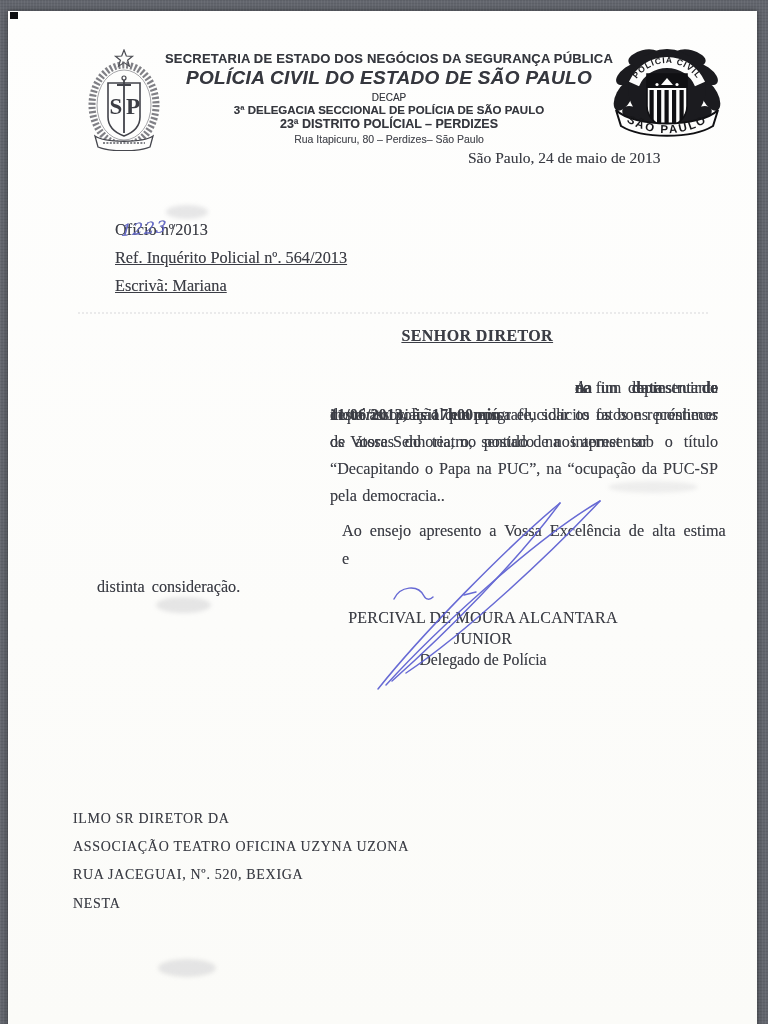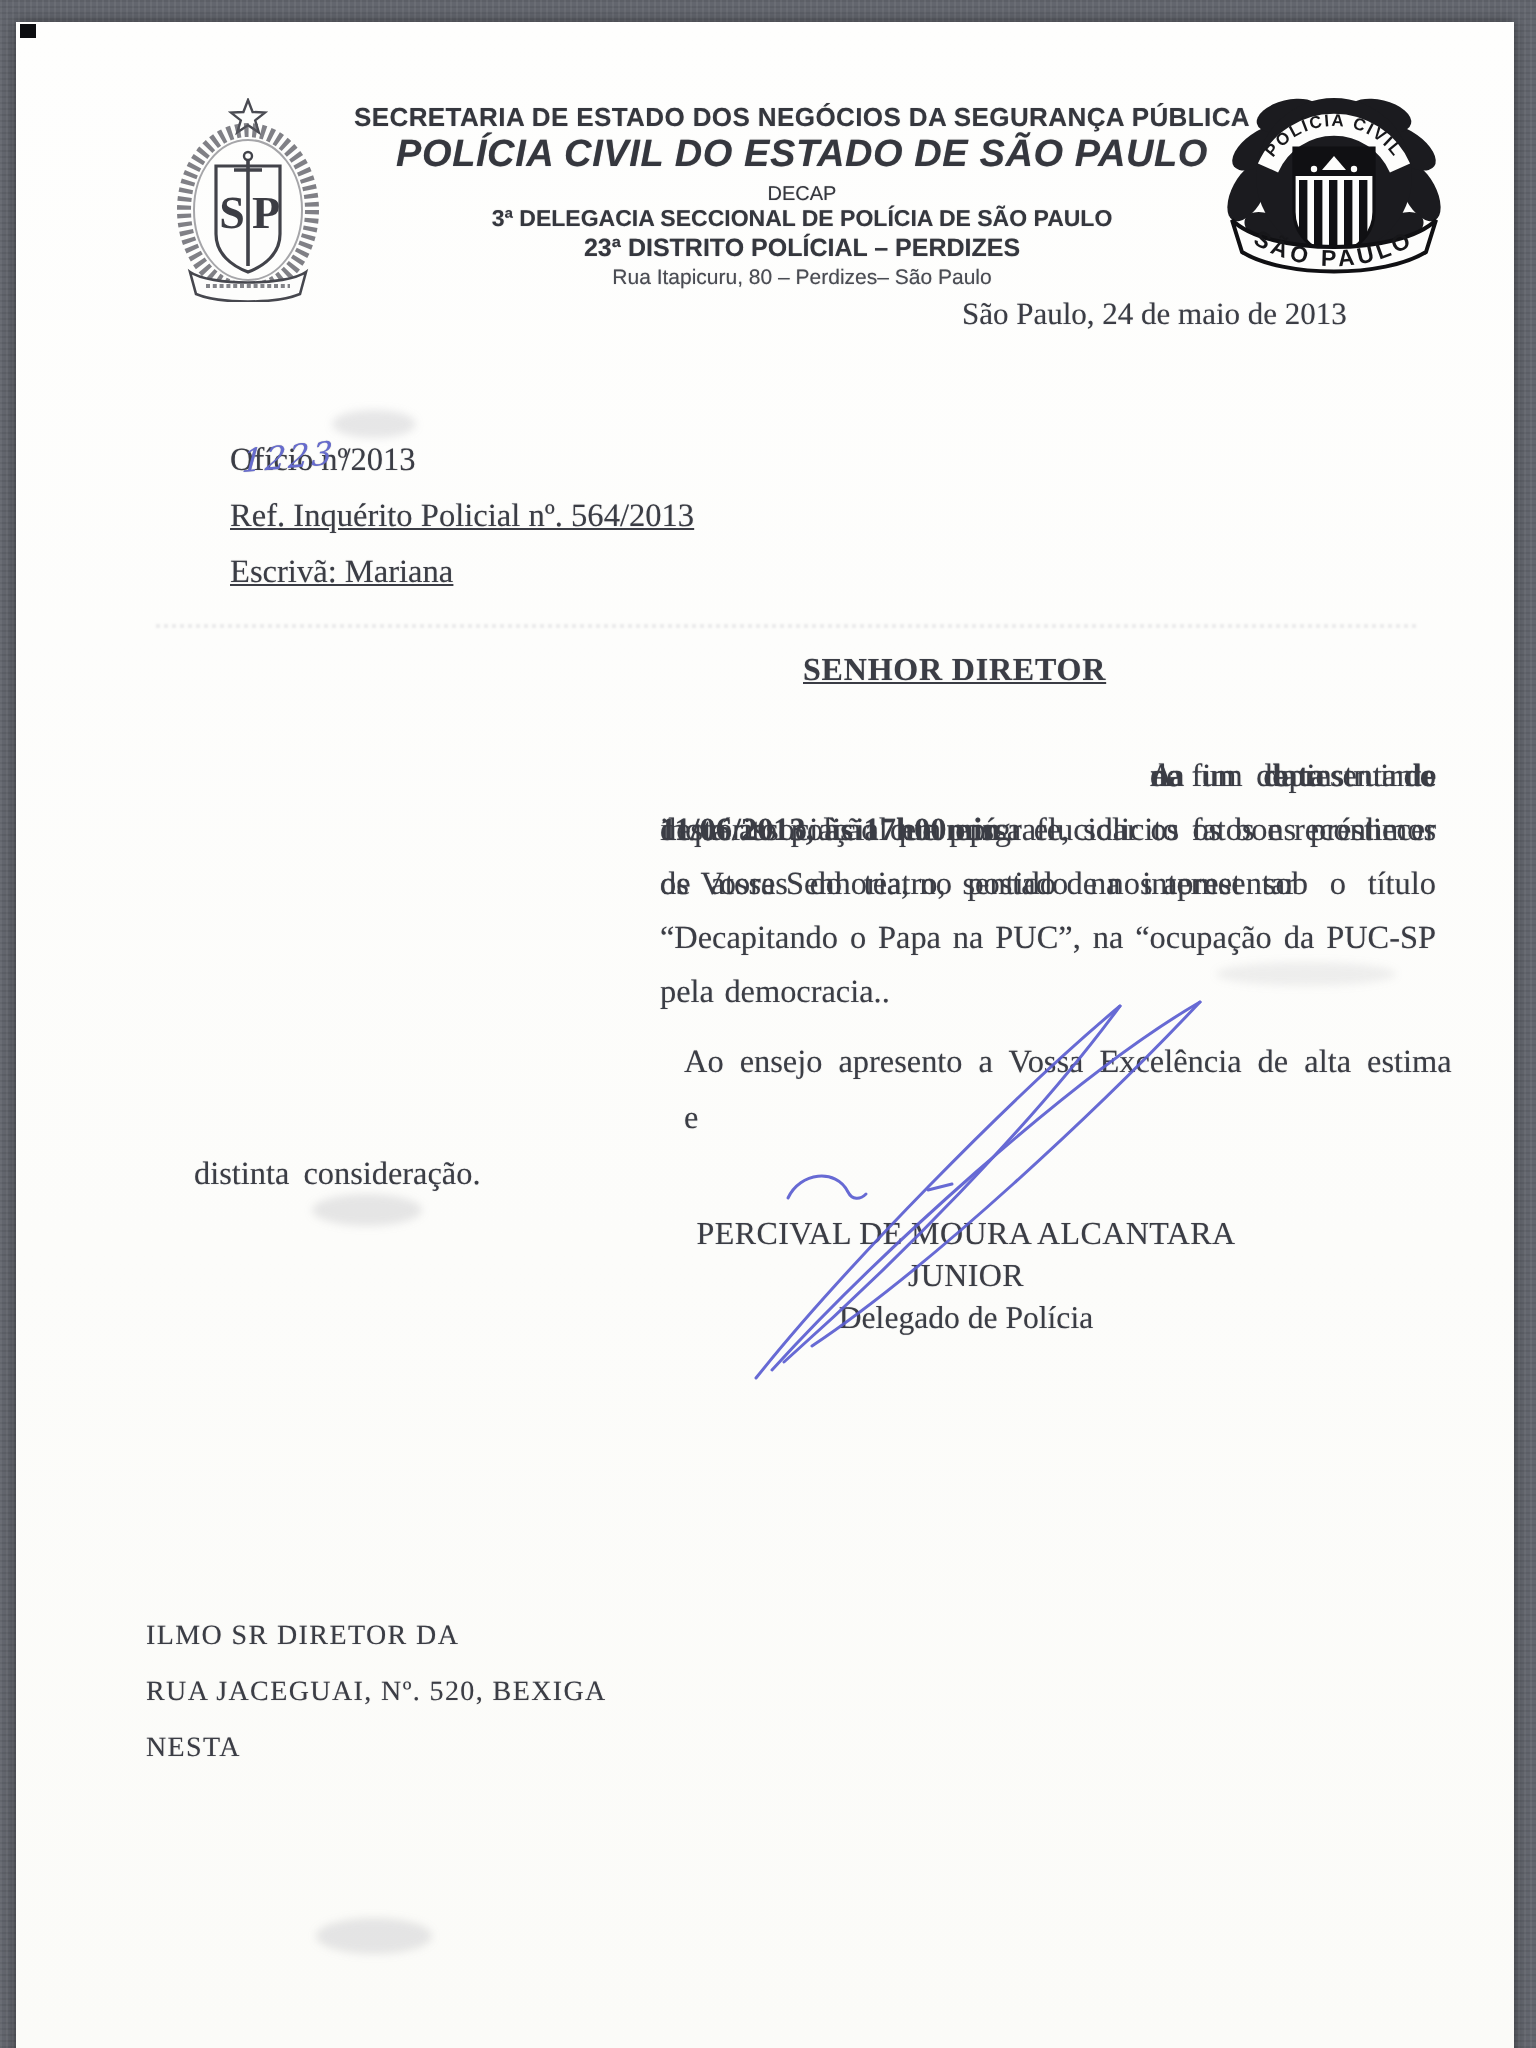--- a/index.html
+++ b/index.html
@@ -16,34 +16,34 @@
     position:absolute; left:8px; top:11px; width:749px; height:1020px;
     background:linear-gradient(180deg,#fefefd 0%, #fcfcfa 60%, #fbfbf8 100%);
     box-shadow:0 0 6px rgba(0,0,0,0.45);
     color:#3b3d45;
   }
   .paper * { position:absolute; }
   .txt { text-shadow:0 0 0.5px rgba(59,61,69,0.45); }
   .corner-mark { left:2px; top:1px; width:8px; height:7px; background:#0c0d10; }
 
   
-  .hdr-text { left:168px; top:40px; width:450px; text-align:center;
+  .hdr-text { left:156px; top:40px; width:450px; text-align:center;
     font-family:"Liberation Sans", sans-serif; color:#35373e; }
   .hdr-text > div { position:static; }
   .h1 { font-size:13px; font-weight:bold; letter-spacing:0.2px; }
   .h2 { font-size:19px; font-weight:bold; font-style:italic; margin-top:1px; letter-spacing:0.3px; }
   .h3 { font-size:10px; font-weight:normal; margin-top:3px; }
   .h4 { font-size:11.5px; font-weight:bold; margin-top:1px; }
   .h5 { font-size:12.5px; font-weight:bold; margin-top:1px; }
   .h6 { font-size:10.5px; margin-top:2px; color:#4a4c53; }
 
   .emblem-left { left:75px; top:38px; }
   .emblem-right { left:602px; top:29px; }
 
-  .date-line { left:473px; top:138px; font-size:15.5px; }
+  .date-line { left:460px; top:138px; font-size:15.5px; }
 
   .ref-block { left:107px; top:205px; font-size:16.3px; line-height:28.2px; width:420px;text-decoration:underline; }
   .ref-block > div { position:static; }
   .hand-number {
     display:inline-block; position:relative; top:-1px;
     font-family:"DejaVu Serif", serif; font-style:italic;
     color:#666bce; font-size:16px; letter-spacing:1.5px;
     transform:rotate(-5deg) skewX(-10deg); margin:0 3px 0 6px;
   }
 
@@ -182,20 +182,21 @@
       <path d="M194 10 C 150 70, 80 140, 26 188"></path>
       <path d="M20 192 C 70 137, 170 45, 234 8"></path>
       <path d="M234 8 C 185 60, 100 140, 40 180"></path>
       <path d="M28 106 C 34 93, 52 91, 58 103 C 60 107, 64 107, 67 104"></path>
       <path d="M98 102 L110 99"></path>
     </g>
   </svg>
 
   <div class="recipient txt">
     <div>ILMO SR DIRETOR DA</div>
+    <div>ASSOCIAÇÃO TEATRO OFICINA UZYNA UZONA</div>
     <div>RUA JACEGUAI, Nº. 520, BEXIGA</div>
     <div>NESTA</div>
   </div>
 
   <div class="smudge sm1"></div>
   <div class="smudge sm2"></div>
   <div class="smudge sm3"></div>
   <div class="smudge sm4"></div>
   <div class="streak"></div>
 

